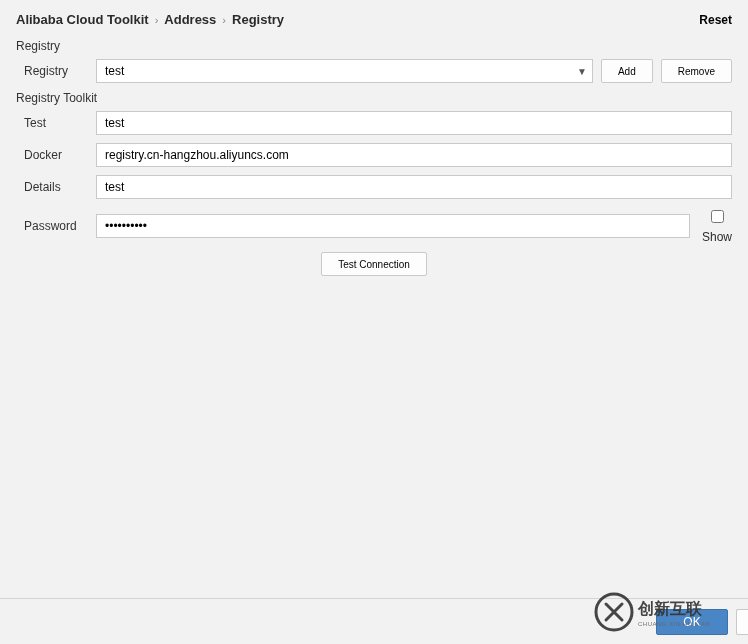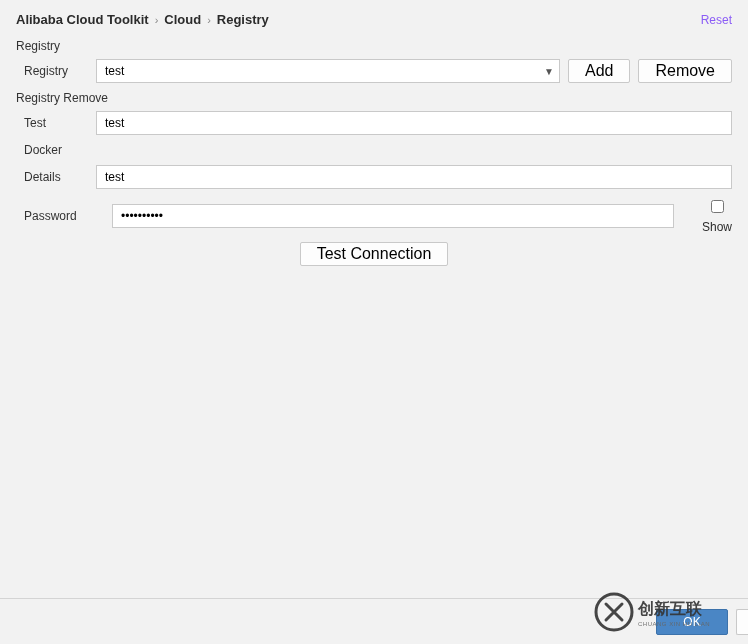--- a/index.html
+++ b/index.html
@@ -32,23 +32,23 @@
     display: flex;
     align-items: center;
     gap: 6px;
   }
   .breadcrumb .sep {
     font-weight: normal;
     color: #888;
     font-size: 11px;
   }
   .reset-link {
-    color: #8b5cf6;
-    font-size: 12px;
-    font-weight: normal;
+    color: #000000;
+    font-size: 12px;
+    font-weight: bold;
     cursor: pointer;
   }
   .section-title {
     font-size: 12px;
     color: #333;
     margin: 6px 0 6px 0;
   }
   .row {
     display: flex;
     align-items: center;
@@ -80,40 +80,40 @@
     transform: translateY(-50%);
     pointer-events: none;
     color: #555;
     font-size: 10px;
   }
   .btn {
     height: 24px;
     padding: 0 16px;
     background: #fdfdfd;
     border: 1px solid #c9c9c9;
-    font-size: 16px;
+    font-size: 10px;
     cursor: pointer;
     border-radius: 2px;
   }
   .text-input {
     flex: 1;
     height: 24px;
     border: 1px solid #c9c9c9;
     background: #fff;
     padding: 0 8px;
     font-size: 12px;
     outline: none;
   }
   .details-section .row label {
     width: 72px;
   }
   .pw-row {
     display: flex;
     align-items: center;
-    gap: 24px;
+    gap: 8px;
   }
   .checkbox-wrap {
     display: flex;
     align-items: center;
     gap: 4px;
     margin-left: 4px;
     flex-direction: column;
   }
   .checkbox-wrap input {
     width: 13px;
@@ -170,47 +170,48 @@
   .watermark svg { display:block; }
 </style>
 </head>
 <body>
 
 <div class="container">
   <div class="header">
     <div class="breadcrumb">
       <span>Alibaba Cloud Toolkit</span>
       <span class="sep">›</span>
-      <span>Cloud</span>
+      <span>Address</span>
       <span class="sep">›</span>
       <span>Registry</span>
     </div>
     <span class="reset-link">Reset</span>
   </div>
 
   <div class="section-title">Registry</div>
   <div class="row">
     <label>Registry</label>
     <div class="combo">
       <input class="combo-input" value="test" style="">
       <span class="combo-arrow">▼</span>
     </div>
     <button class="btn">Add</button>
     <button class="btn">Remove</button>
   </div>
 
-  <div class="section-title">Registry Remove</div>
+  <div class="section-title">Registry Toolkit</div>
 
   <div class="details-section">
     <div class="row">
       <label>Test</label>
       <input class="text-input" value="test" style="">
     </div>
     <div class="row">
       <label>Docker</label>
+      <input class="text-input" value="registry.cn-hangzhou.aliyuncs.com" style="">
     </div>
     <div class="row">
       <label>Details</label>
       <input class="text-input" value="test" style="">
     </div>
     <div class="row pw-row">
       <label>Password</label>
       <input class="text-input" value="••••••••••" style="">
       <div class="checkbox-wrap">
         <input type="checkbox" style="">

